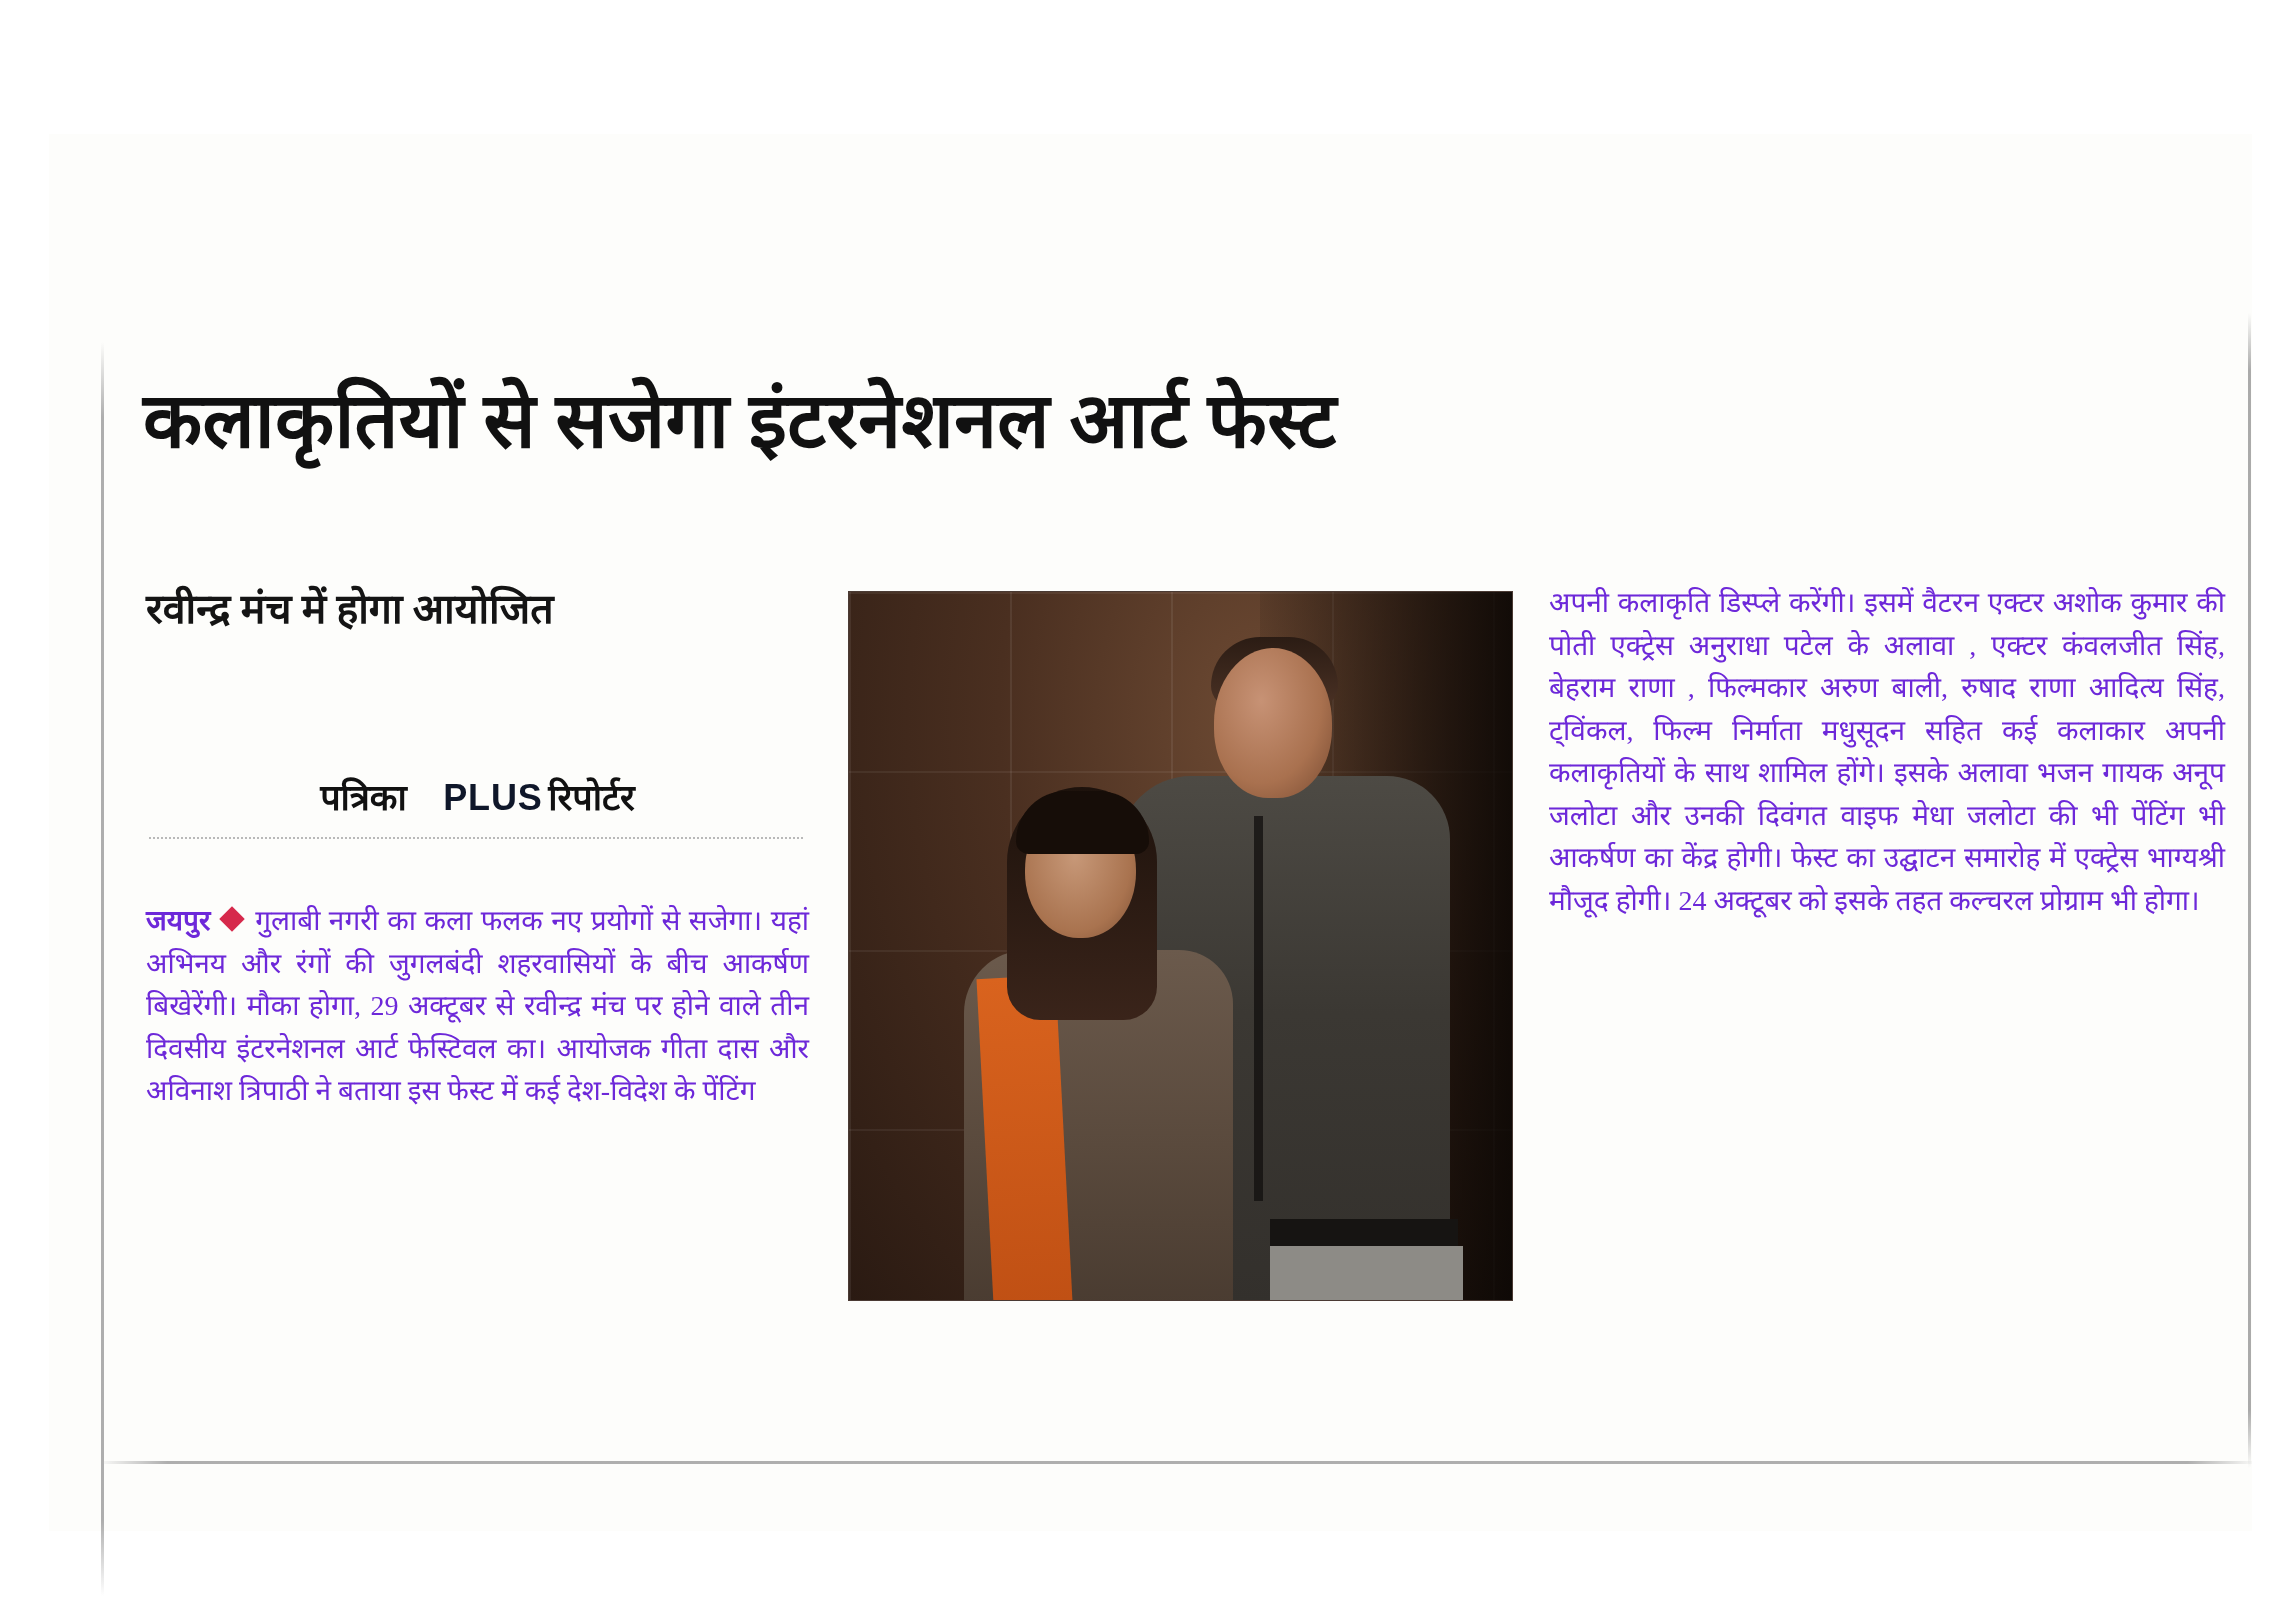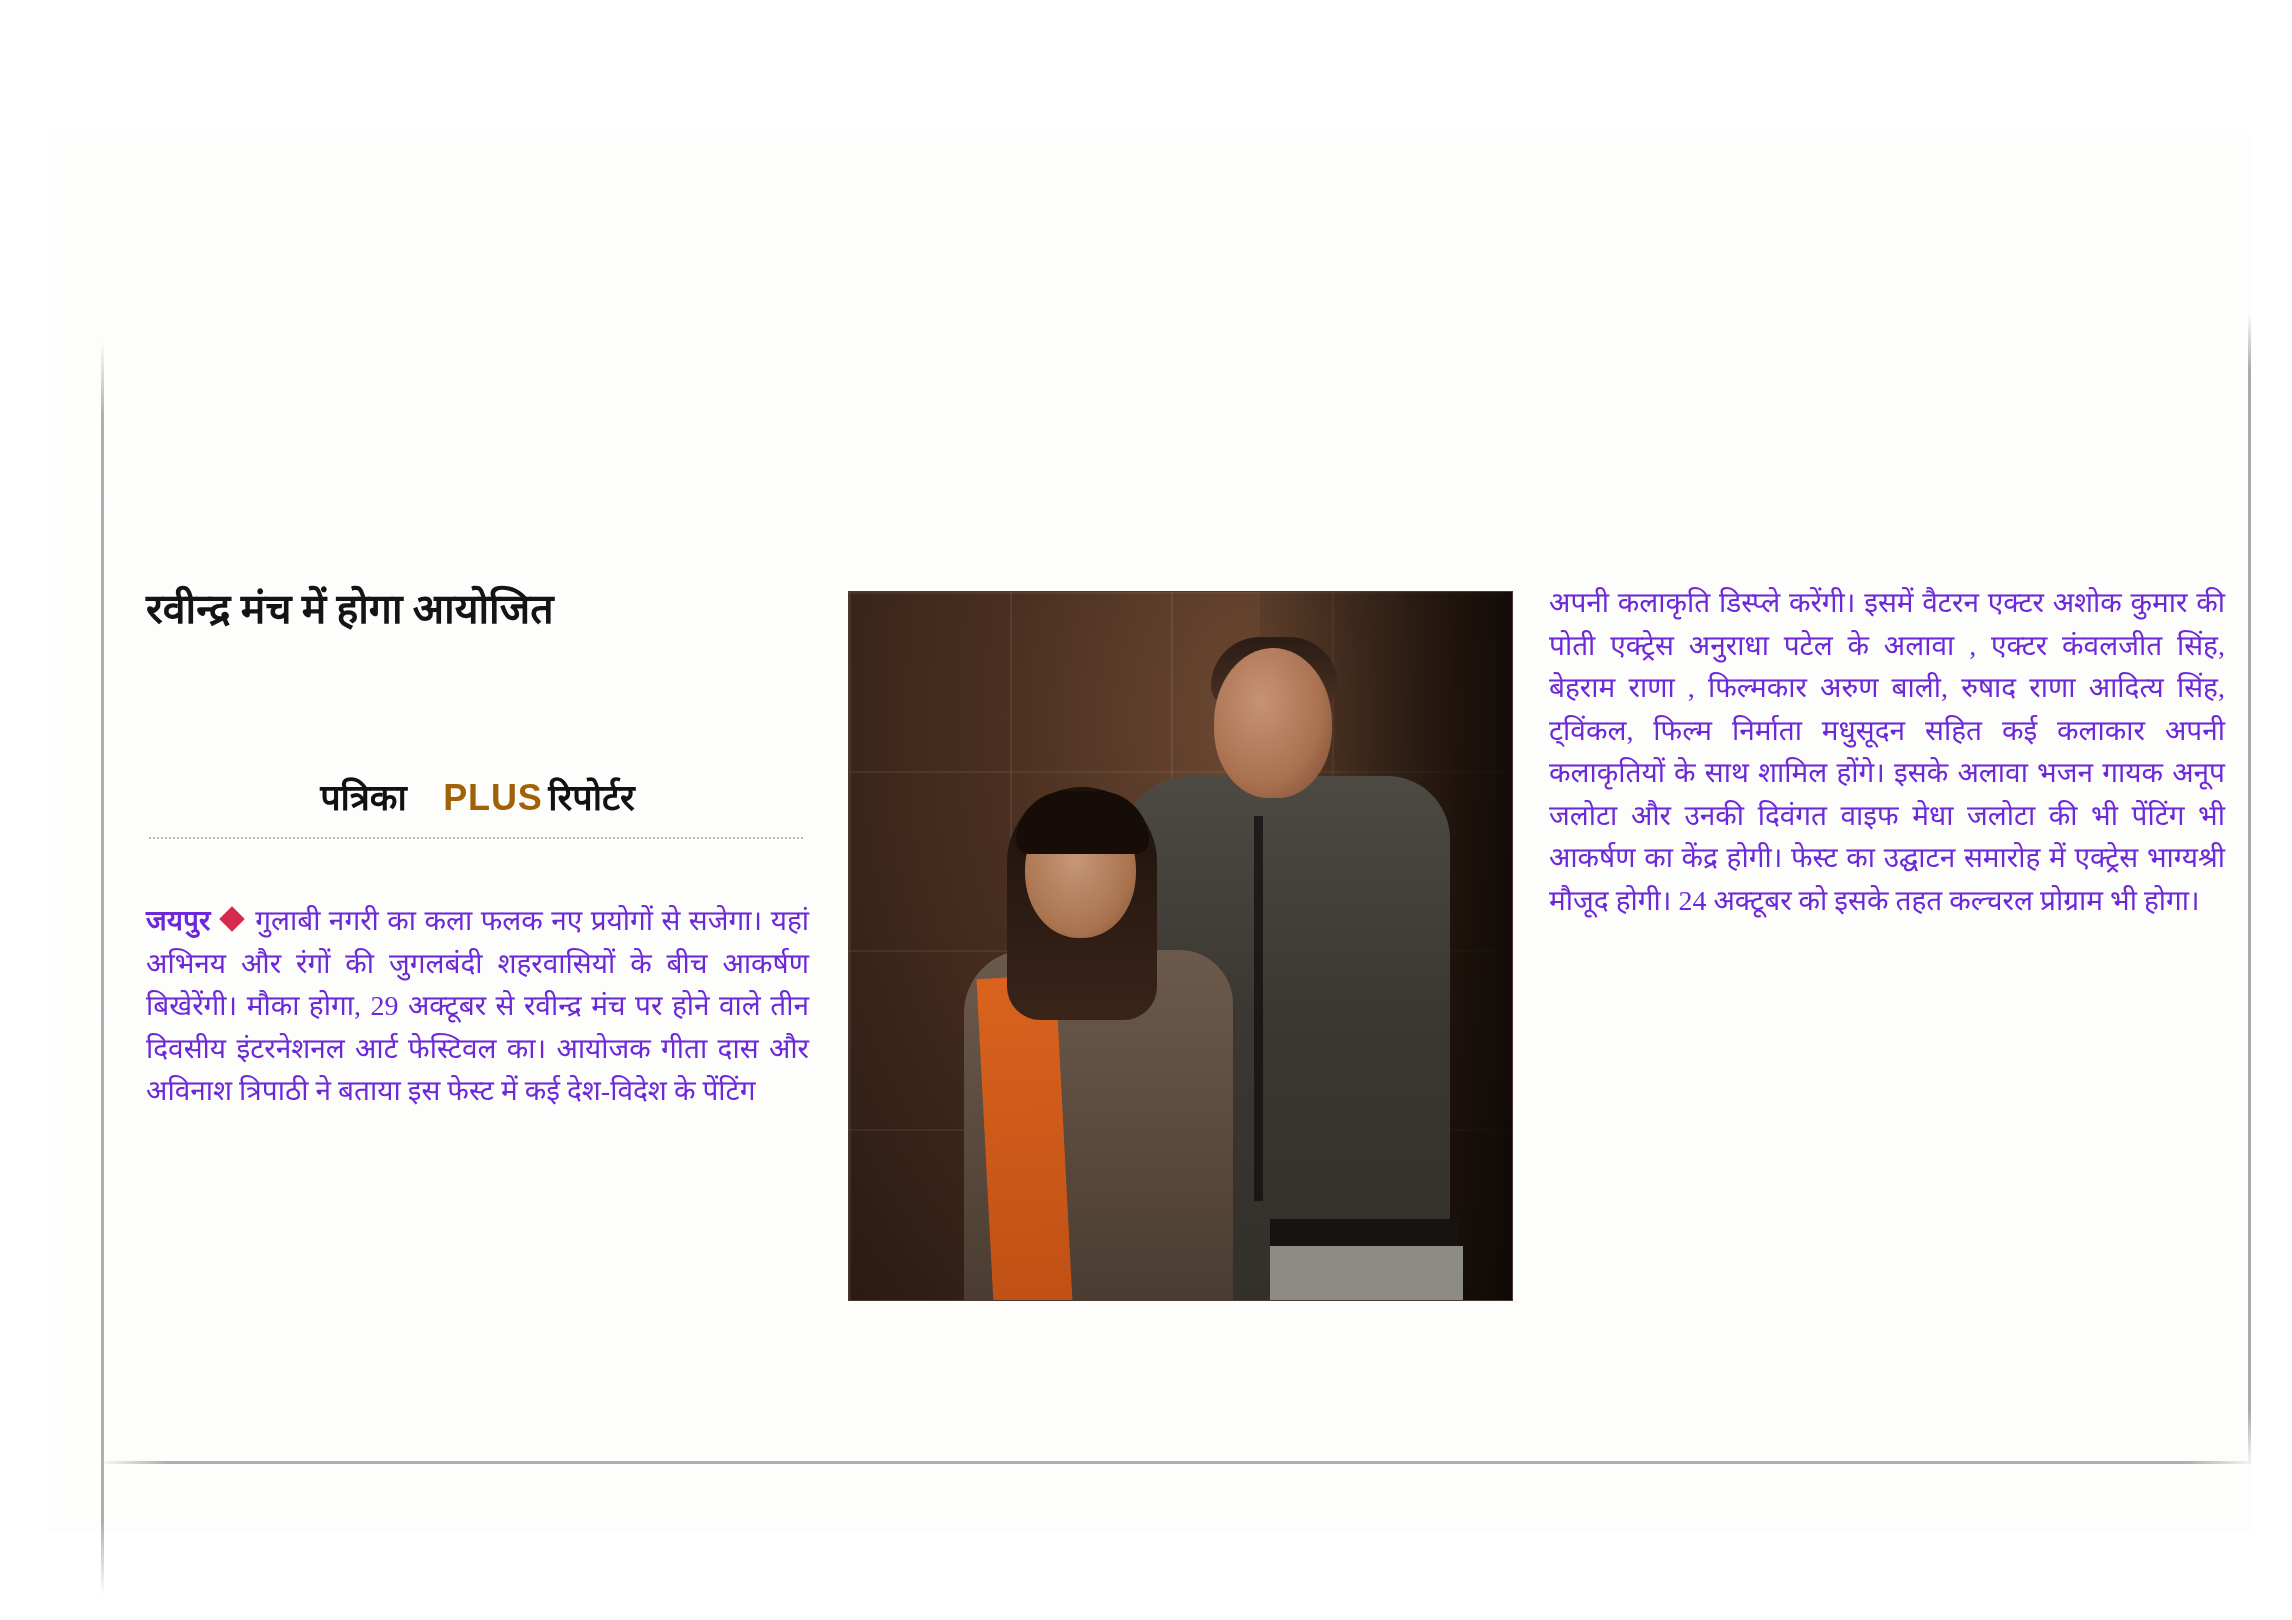--- a/index.html
+++ b/index.html
@@ -84,21 +84,21 @@
     left: 97px;
     top: 638px;
     width: 663px;
     text-align: center;
     white-space: nowrap;
     font-weight: bold;
     font-size: 36px;
     color: #111111;
   }
   .byline .plus {
-    color: #a16207;
+    color: #0f172a;
     font-family: "Liberation Sans", sans-serif;
     font-weight: bold;
     font-size: 36px;
     letter-spacing: 0.9px;
     padding: 0 5.4px;
     margin-left: 31px;
   }
 
   .byline-rule {
     position: absolute;
@@ -263,20 +263,21 @@
 </style>
 </head>
 <body>
 
 <div class="clipping">
 
   <div class="scan-edge-left"></div>
   <div class="scan-edge-right"></div>
   <div class="scan-edge-bottom"></div>
 
+  <div class="headline">कलाकृतियों से सजेगा इंटरनेशनल आर्ट फेस्ट</div>
 
   <div class="subhead">रवीन्द्र मंच में होगा आयोजित</div>
 
   <div class="byline">
     <span>पत्रिका</span><span class="plus">PLUS</span><span>रिपोर्टर</span>
   </div>
   <div class="byline-rule"></div>
 
   <div class="col col-left">
     <span class="dateline">जयपुर</span><span class="diamond"></span><span>गुलाबी नगरी का कला फलक नए प्रयोगों से सजेगा। यहां अभिनय और रंगों की जुगलबंदी शहरवासियों के बीच आकर्षण बिखेरेंगी। मौका होगा, 29 अक्टूबर से रवीन्द्र मंच पर होने वाले तीन दिवसीय इंटरनेशनल आर्ट फेस्टिवल का। आयोजक गीता दास और अविनाश त्रिपाठी ने बताया इस फेस्ट में कई देश-विदेश के पेंटिंग</span>

